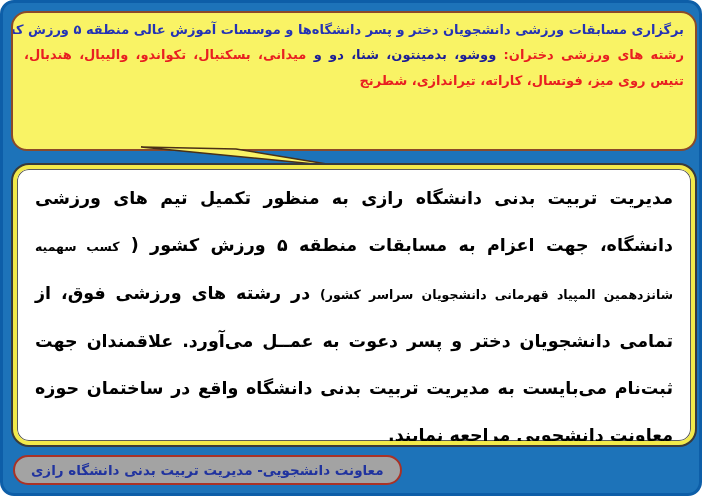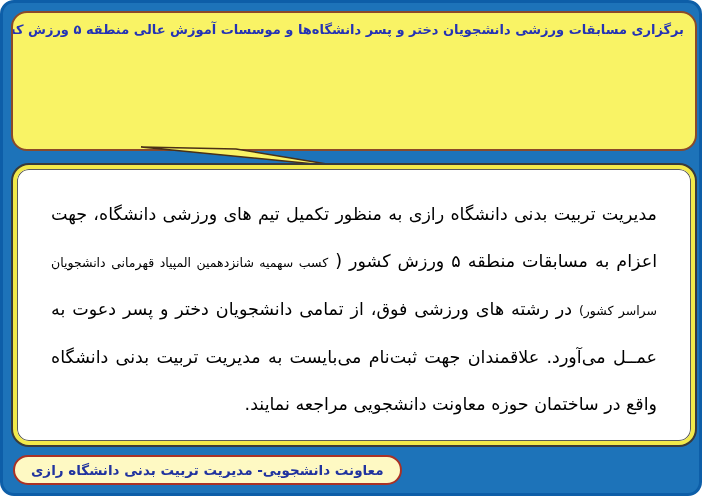--- a/index.html
+++ b/index.html
@@ -60,53 +60,54 @@
     box-sizing: border-box;
     background: #ffffff;
     border: 4px solid #f2ea4a;
     border-radius: 16px;
     box-shadow: 0 0 0 2px #3a3a3a, inset 0 0 0 1px #5a5a5a;
     padding: 6px 18px 0 18px;
     direction: rtl;
     overflow: hidden;
   }
   .notice-text {
-    margin: 16px;
+    margin: 0;
     color: #000000;
-    font-weight: normal;
+    font-weight: bold;
     font-size: 17.5px;
     line-height: 47px;
     text-align: justify;
   }
   .small-seg { font-size: 12.5px; }
   .pill {
     position: absolute;
     left: 10px; top: 452px;
     height: 30px;
     box-sizing: border-box;
-    background: #fef9c3;
+    background: #a3a3a3;
     border: 2px solid #a93226;
     border-radius: 15px;
     display: flex;
     align-items: center;
     padding: 0 16px;
     direction: rtl;
     color: #20339f;
     font-weight: bold;
     font-size: 13.5px;
     white-space: nowrap;
   }
 </style>
 </head>
 <body>
 
 <div class="page">
 
   <div class="bubble">
     <div class="headline">برگزاری مسابقات ورزشی دانشجویان دختر و پسر دانشگاه‌ها و موسسات آموزش عالی منطقه ۵ ورزش کشور– آبان و آذر ۱۴۰۲</div>
+    <p class="sports"><span>رشته های ورزشی دختران:</span><span class="blue-items"> ووشو، بدمینتون، شنا، دو و</span><span> میدانی، بسکتبال، تکواندو، والیبال، هندبال، تنیس روی میز، فوتسال، کاراته، تیراندازی، شطرنج</span></p>
   </div>
 
   <svg class="tail" width="215" height="26">
     <polygon points="3,2 207,22 98,4" fill="#f9f365" stroke="#4a3016" stroke-width="1.5"></polygon>
   </svg>
 
   <div class="whitebox">
     <p class="notice-text"><span>مدیریت تربیت بدنی دانشگاه رازی به منظور تکمیل تیم های ورزشی دانشگاه، جهت اعزام به مسابقات منطقه ۵ ورزش کشور ( </span><span class="small-seg">کسب سهمیه شانزدهمین المپیاد قهرمانی دانشجویان سراسر کشور)</span><span> در رشته های ورزشی فوق، از تمامی دانشجویان دختر و پسر دعوت به عمــل می‌آورد. علاقمندان جهت ثبت‌نام می‌بایست به مدیریت تربیت بدنی دانشگاه واقع در ساختمان حوزه معاونت دانشجویی مراجعه نمایند.</span></p>
 
   </div>

